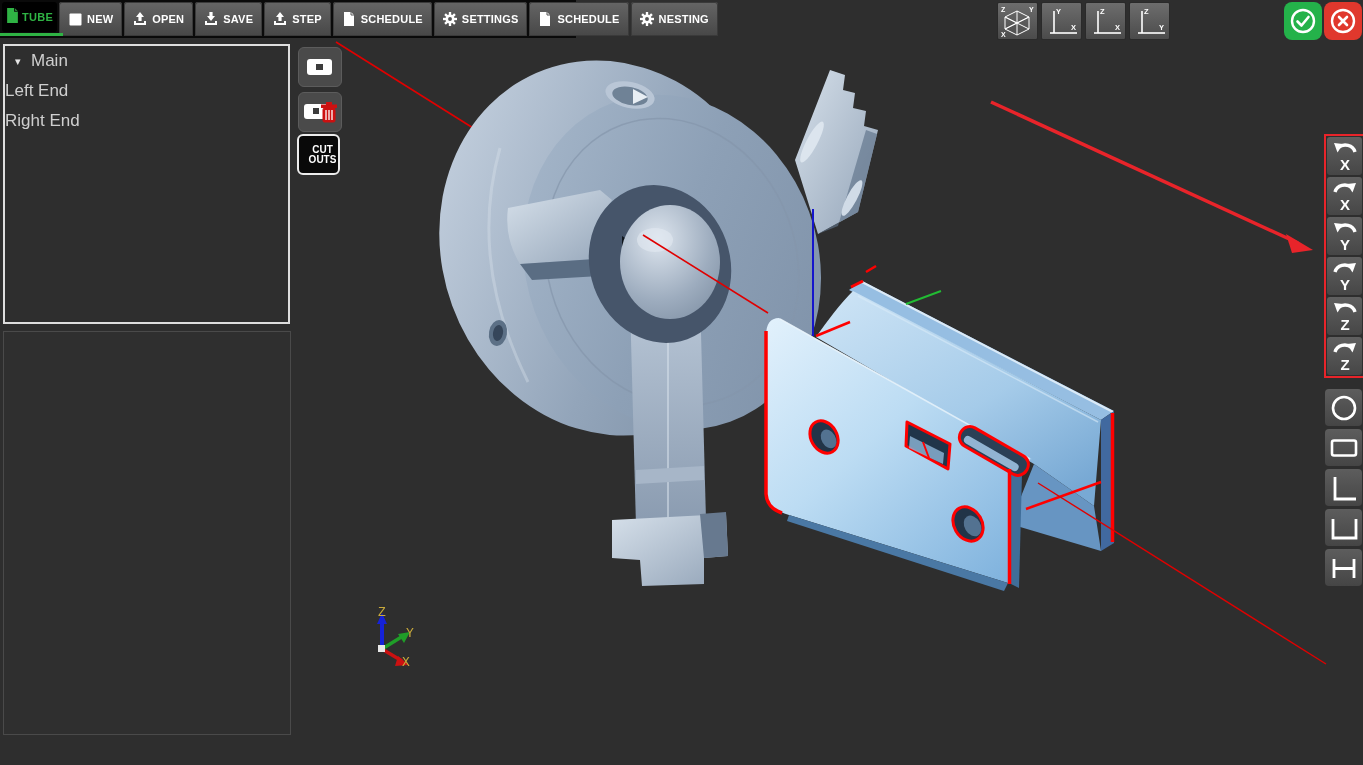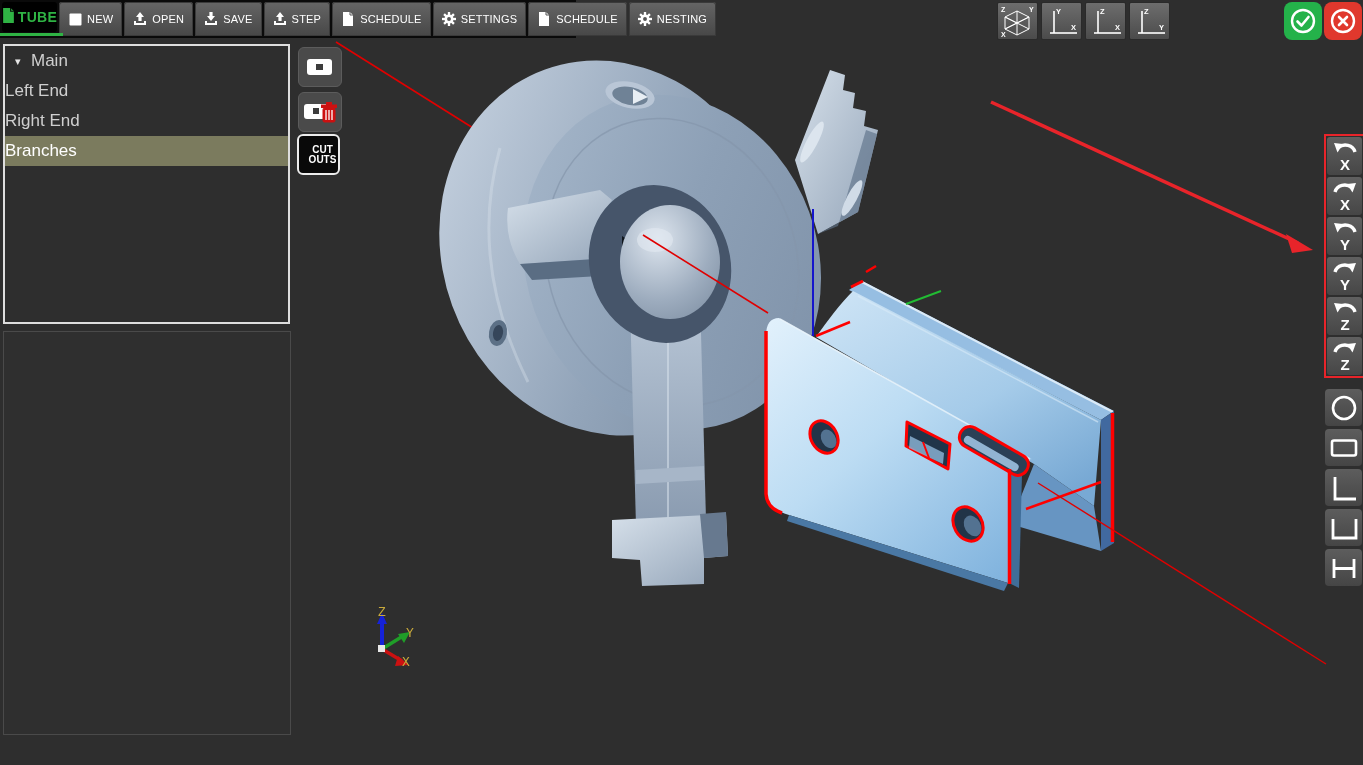--- a/index.html
+++ b/index.html
@@ -4,25 +4,25 @@
 <style>
   html,body{margin:0;padding:0;background:#2e2e2e;}
   #app{position:relative;width:1363px;height:765px;background:#2e2e2e;overflow:hidden;
        font-family:"Liberation Sans",sans-serif;-webkit-user-select:none;user-select:none;}
 
   
   #topbar{position:absolute;left:0;top:0;width:576px;height:38px;background:#0a0a0a;}
   #tube-tab{position:absolute;left:2px;top:2px;width:55px;height:30px;background:#000;
             border-radius:3px;display:flex;align-items:center;justify-content:center;gap:3px;cursor:pointer;}
   #tube-underline{position:absolute;left:0;top:33px;width:63px;height:3px;}
-  #tube-label{font-weight:bold;font-size:14px;letter-spacing:.3px;}
+  #tube-label{font-weight:bold;font-size:11px;letter-spacing:.3px;}
   #toolbar-buttons{position:absolute;left:59px;top:2px;height:34px;display:flex;gap:2px;}
   .tb-btn{display:inline-flex;align-items:center;gap:5px;padding:0 9px;height:34px;
           background:linear-gradient(#656565,#474747);border-radius:3px 3px 0 0;
-          color:#fff;font-weight:normal;font-size:11px;letter-spacing:.2px;cursor:pointer;
+          color:#fff;font-weight:bold;font-size:11px;letter-spacing:.2px;cursor:pointer;
           box-shadow:inset 0 0 0 1px #3a3a3a;}
   .tb-btn .ic{display:inline-flex;width:14px;height:14px;align-items:center;justify-content:center;}
 
   
   #view-buttons{position:absolute;left:997px;top:2px;display:flex;gap:3px;}
   .view-btn{width:39px;height:36px;background:linear-gradient(#6d6d6d,#4b4b4b);
             border:1px solid #2a2a2a;border-radius:2px;display:flex;align-items:center;
             justify-content:center;cursor:pointer;}
   #confirm-btn{position:absolute;left:1284px;top:2px;width:38px;height:38px;border-radius:8px;
                display:flex;align-items:center;justify-content:center;cursor:pointer;}
@@ -371,23 +371,20 @@
   <div class="tree-row">
     <span class="caret">▾</span>
     <span>Main</span>
   </div>
   <div id="tree-children">
         <div class="tree-row child">
           <span>Left End</span>
         </div>
         <div class="tree-row child">
           <span>Right End</span>
-        </div>
-        <div class="tree-row child selected" style="background: rgb(123, 123, 94);">
-          <span>Branches</span>
         </div>
       </div>
 </div>
 <div id="lower-panel"></div>
 
 <div class="side-btn" style="top:47px">
   <svg width="30" height="24" viewBox="0 0 30 24">
     <rect x="2" y="4" width="25" height="16" rx="3" fill="#fff"></rect>
     <rect x="11" y="9" width="7" height="6" fill="#3c3c3c"></rect>
   </svg>

